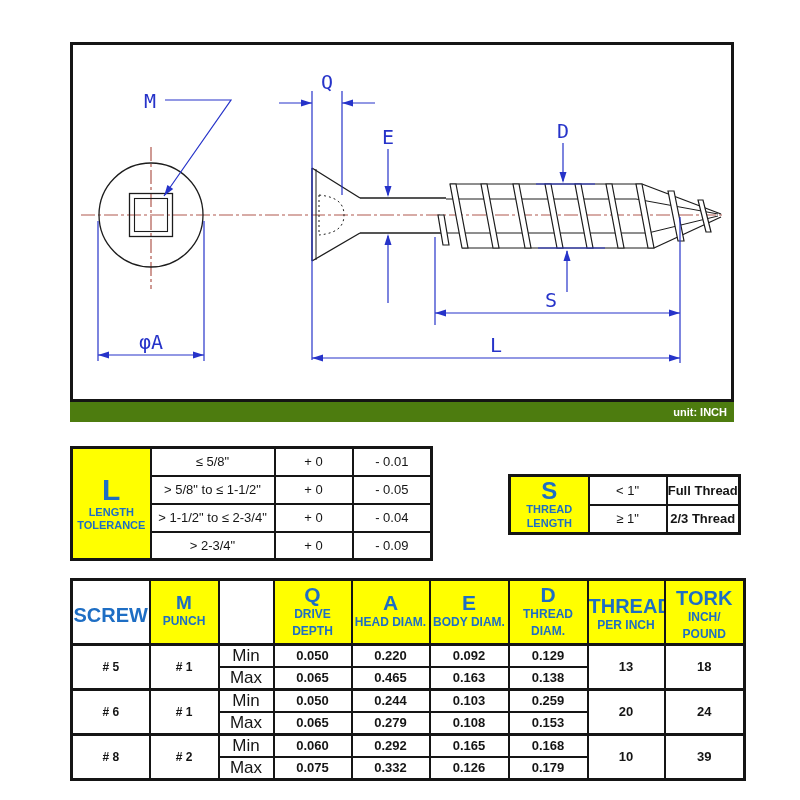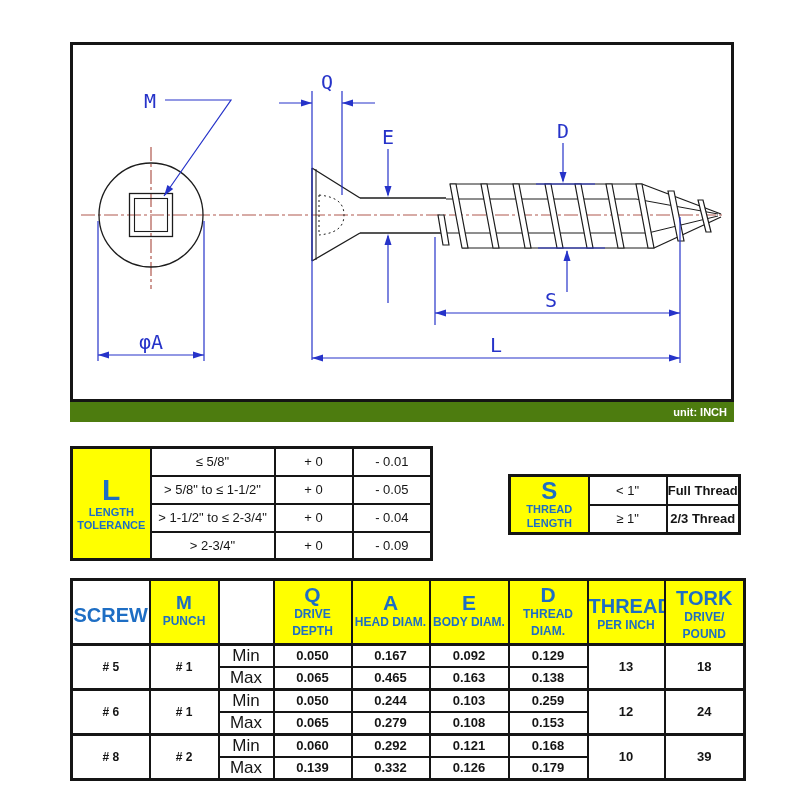--- a/index.html
+++ b/index.html
@@ -291,30 +291,30 @@
         <th class="yellow">
           <span class="h-letter">D</span>
           <span class="h-sub">THREAD DIAM.</span>
         </th>
         <th class="yellow">
           <span class="h-letter sm">THREAD</span>
           <span class="h-sub">PER INCH</span>
         </th>
         <th class="yellow">
           <span class="h-letter sm">TORK</span>
-          <span class="h-sub">DRIVE/ POUND</span>
+          <span class="h-sub">INCH/ POUND</span>
         </th>
       </tr>
 
       <tr class="data thin grp">
         <td class="screw-cell" rowspan="2"># 5</td>
         <td class="punch-cell" rowspan="2"># 1</td>
         <td class="minmax">Min</td>
         <td class="val">0.050</td>
-        <td class="val">0.167</td>
+        <td class="val">0.220</td>
         <td class="val">0.092</td>
         <td class="val">0.129</td>
         <td class="val" rowspan="2">13</td>
         <td class="val" rowspan="2">18</td>
       </tr>
       <tr class="data">
         <td class="minmax">Max</td>
         <td class="val">0.065</td>
         <td class="val">0.465</td>
         <td class="val">0.163</td>
@@ -322,45 +322,45 @@
       </tr>
 
       <tr class="data thin grp">
         <td class="screw-cell" rowspan="2"># 6</td>
         <td class="punch-cell" rowspan="2"># 1</td>
         <td class="minmax">Min</td>
         <td class="val">0.050</td>
         <td class="val">0.244</td>
         <td class="val">0.103</td>
         <td class="val">0.259</td>
-        <td class="val" rowspan="2">12</td>
+        <td class="val" rowspan="2">20</td>
         <td class="val" rowspan="2">24</td>
       </tr>
       <tr class="data">
         <td class="minmax">Max</td>
         <td class="val">0.065</td>
         <td class="val">0.279</td>
         <td class="val">0.108</td>
         <td class="val">0.153</td>
       </tr>
 
       <tr class="data thin grp">
         <td class="screw-cell" rowspan="2"># 8</td>
         <td class="punch-cell" rowspan="2"># 2</td>
         <td class="minmax">Min</td>
         <td class="val">0.060</td>
         <td class="val">0.292</td>
-        <td class="val">0.121</td>
+        <td class="val">0.165</td>
         <td class="val">0.168</td>
         <td class="val" rowspan="2">10</td>
         <td class="val" rowspan="2">39</td>
       </tr>
       <tr class="data">
         <td class="minmax">Max</td>
-        <td class="val">0.139</td>
+        <td class="val">0.075</td>
         <td class="val">0.332</td>
         <td class="val">0.126</td>
         <td class="val">0.179</td>
       </tr>
     </tbody>
       </table>
   </div>
 
 </div>
 

